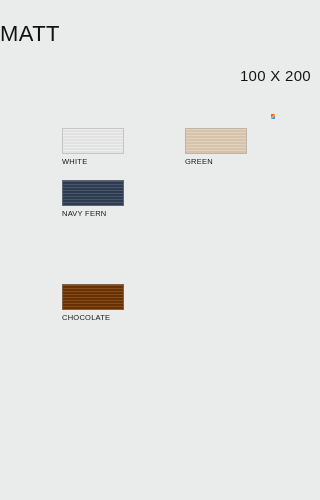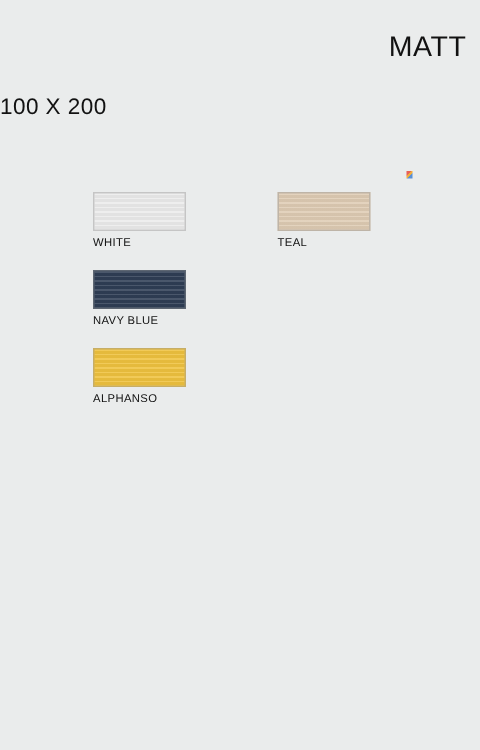--- a/index.html
+++ b/index.html
@@ -14,30 +14,30 @@
     overflow: hidden;
     position: relative;
   }
   .page {
     width: 311px;
     height: 500px;
     position: relative;
     box-sizing: border-box;
   }
   .title {
-    text-align: right;
-    font-size: 19px;
+    text-align: left;
+    font-size: 22px;
     color: #121212;
     letter-spacing: 0.4px;
     margin: 0;
     padding-top: 21px;
     font-weight: 400;
   }
   .subtitle {
-    text-align: left;
+    text-align: right;
     font-size: 15px;
     color: #121212;
     letter-spacing: 0.3px;
     margin: 0;
     padding-top: 20px;
     font-weight: 400;
   }
   .artifact {
     position: absolute;
     left: 271px;
@@ -112,38 +112,38 @@
             <div class="texture"></div>
           </div>
           <div class="swatch-label">WHITE</div>
         </div>
       </div>
       <div class="cell">
         <div class="swatch-wrap">
           <div class="swatch" style="background: rgb(223, 204, 180);">
             <div class="texture"></div>
           </div>
-          <div class="swatch-label">TEAL</div>
+          <div class="swatch-label">GREEN</div>
         </div>
       </div>
       <div class="cell spacer-left"></div>
       <div class="cell">
         <div class="swatch-wrap">
           <div class="swatch" style="background: rgb(47, 62, 85);">
             <div class="texture"></div>
           </div>
-          <div class="swatch-label">NAVY BLUE</div>
+          <div class="swatch-label">NAVY FERN</div>
         </div>
       </div>
       <div class="cell spacer-left"></div>
+      <div class="cell spacer-left"></div>
       <div class="cell">
         <div class="swatch-wrap">
-          <div class="swatch" style="background: rgb(239, 194, 63);">
+          <div class="swatch" style="background: rgb(110, 51, 0);">
             <div class="texture"></div>
           </div>
-          <div class="swatch-label">ALPHANSO</div>
+          <div class="swatch-label">CHOCOLATE</div>
         </div>
       </div>
-      <div class="cell spacer-left"></div>
       <div class="cell spacer-left"></div>
     </div>
 
 </div>
 
 </body></html>

